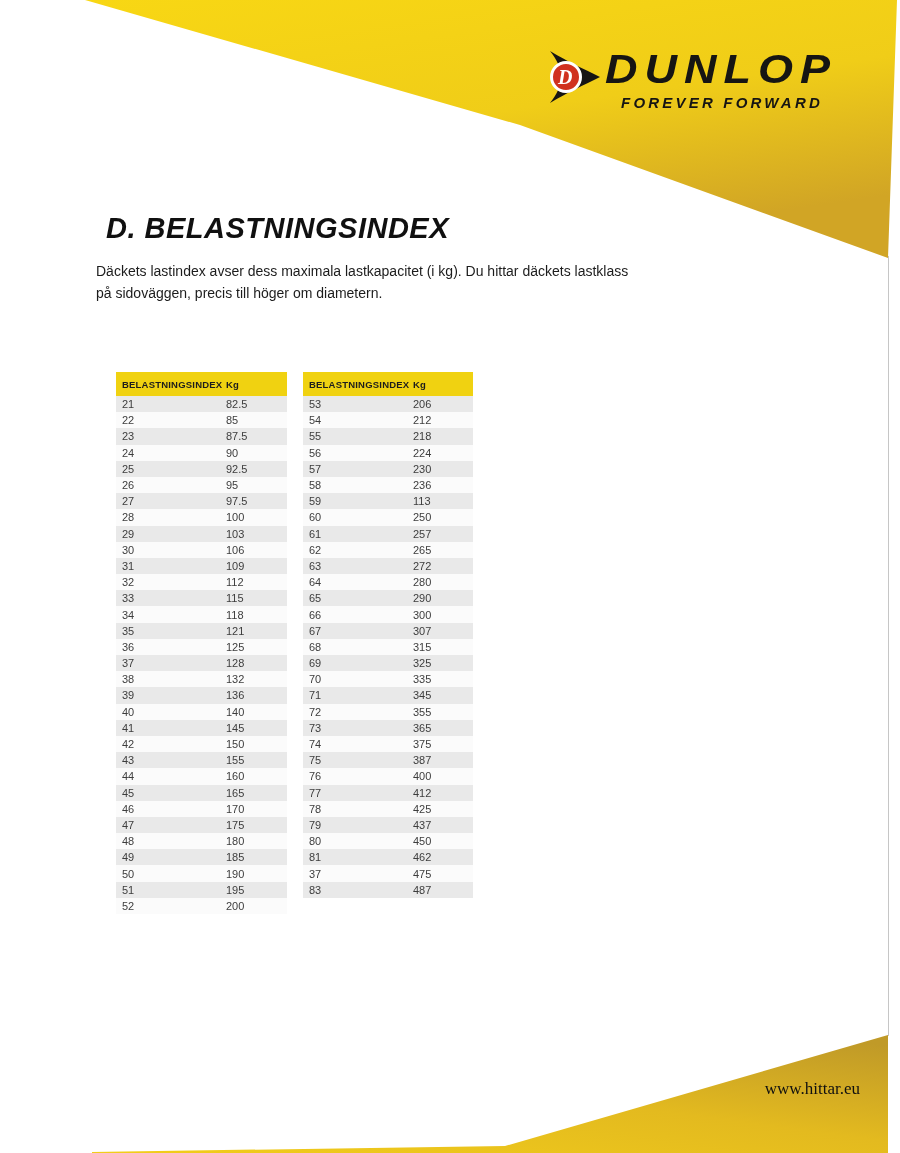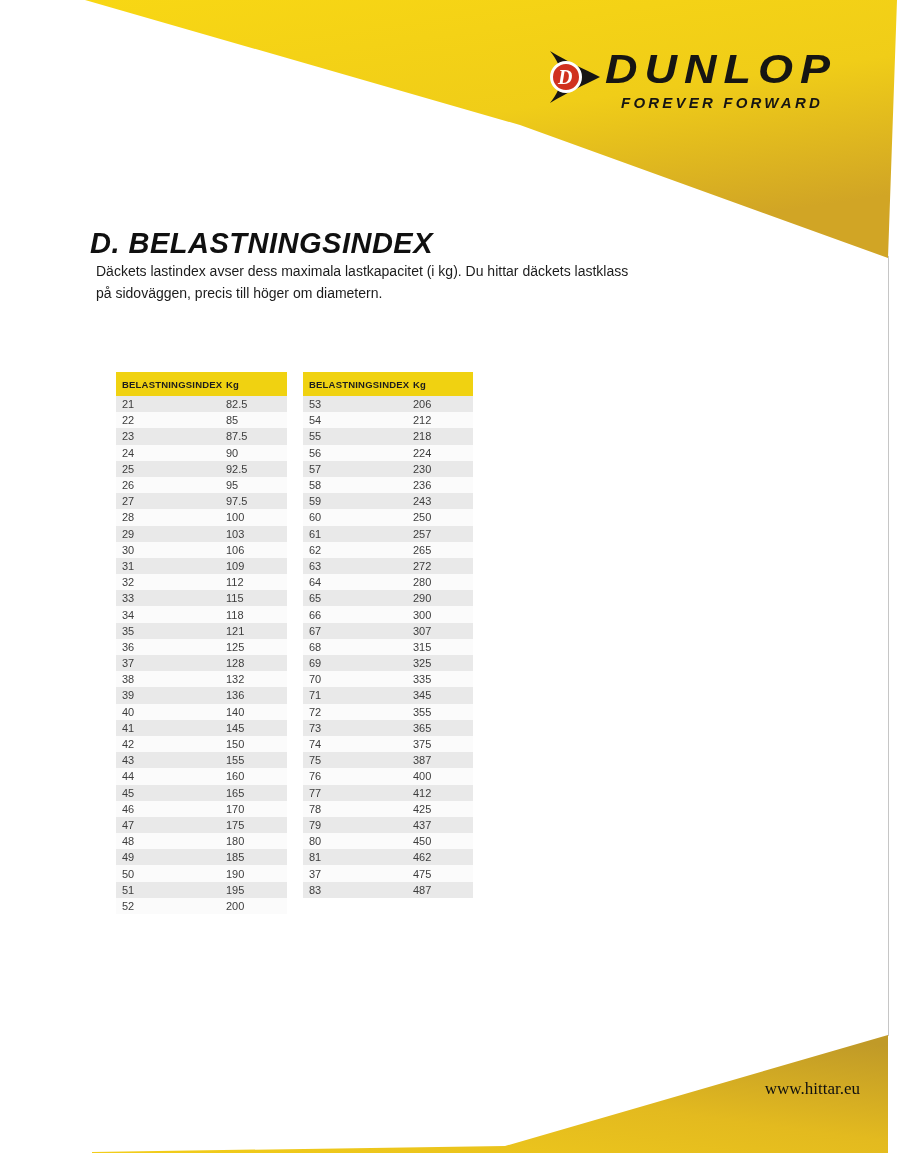--- a/index.html
+++ b/index.html
@@ -26,23 +26,23 @@
     transform:scaleY(0.92);transform-origin:top left;
   }
   .tagline{
     margin-top:4px;margin-left:2px;
     font-size:15px;font-weight:bold;font-style:italic;
     letter-spacing:3.2px;color:#161513;white-space:nowrap;text-align:center;
   }
 
   
   .title{
-    position:absolute;left:90px;top:212px;z-index:1;
+    position:absolute;left:106px;top:212px;z-index:1;
     font-size:29px;font-weight:bold;font-style:italic;
-    letter-spacing:0.5px;color:#101010;white-space:nowrap;margin-top:15px;
+    letter-spacing:0.5px;color:#101010;white-space:nowrap;
   }
   .para{
     position:absolute;left:96px;z-index:1;width:780px;
     font-size:14px;line-height:21.5px;color:#1c1c1c;
     white-space:pre-line;
   }
   .para.p1{top:261px;}
   .para.p2{top:320px;}
 
   
@@ -265,21 +265,21 @@
       <div class="t-row">
         <div class="c1">57</div>
         <div class="c2">230</div>
       </div>
       <div class="t-row">
         <div class="c1">58</div>
         <div class="c2">236</div>
       </div>
       <div class="t-row">
         <div class="c1">59</div>
-        <div class="c2">243</div>
+        <div class="c2">113</div>
       </div>
       <div class="t-row">
         <div class="c1">60</div>
         <div class="c2">250</div>
       </div>
       <div class="t-row">
         <div class="c1">61</div>
         <div class="c2">257</div>
       </div>
       <div class="t-row">

